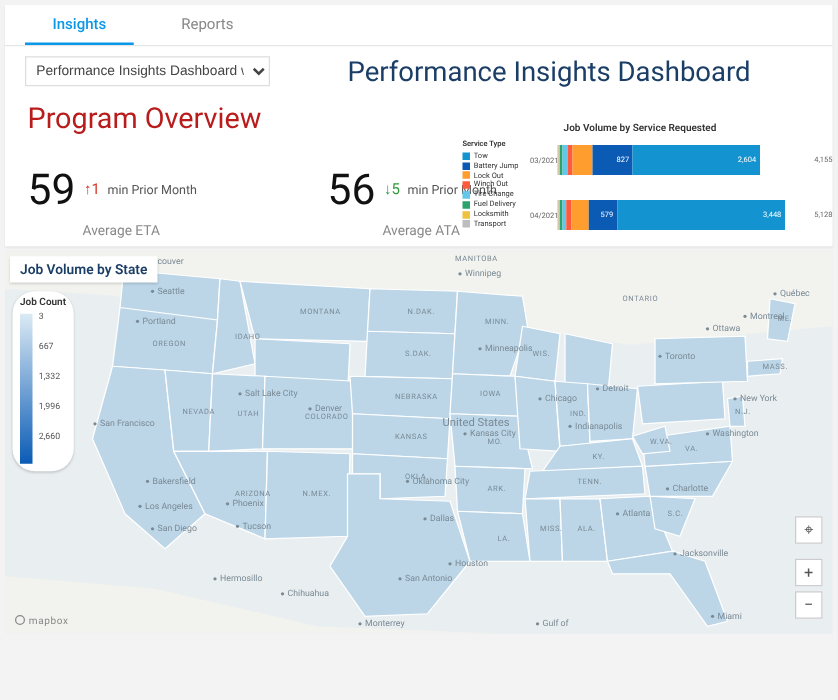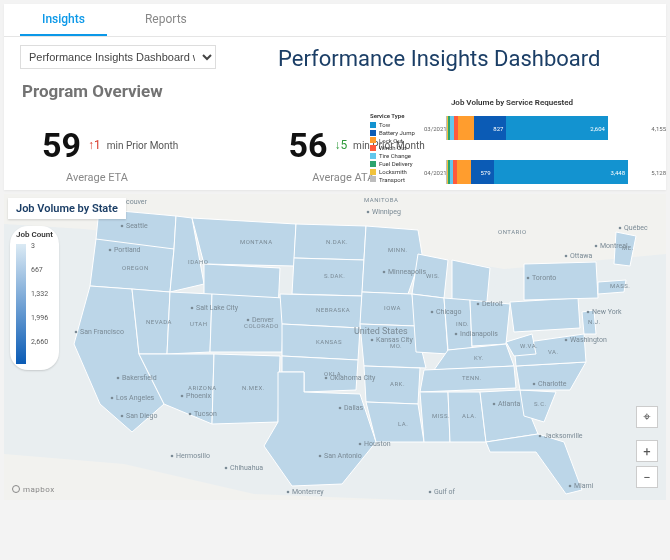--- a/index.html
+++ b/index.html
@@ -5,24 +5,24 @@
   * { box-sizing: border-box; margin: 0; padding: 0; }
   body { font-family: -apple-system, "Segoe UI", Roboto, Arial, sans-serif; background: #f3f3f3; width: 670px; height: 560px; overflow: hidden; font-size: 12px; color: #333; }
   .top-card { background: #fff; margin: 4px 4px 0 4px; padding: 0 0 6px 0; box-shadow: 0 1px 2px rgba(0,0,0,0.06);}
   .tabs { display: flex; gap: 16px; border-bottom: 1px solid #e5e5e5; padding: 0 16px;}
   .tab { padding: 8px 22px; font-size: 12px; color: #888; cursor: pointer; border-bottom: 2px solid transparent;}
   .tab.active { color: #0b98e8; border-bottom-color: #0b98e8; font-weight: 500;}
   .selector-row { padding: 8px 16px 2px 16px;}
   select { width: 196px; height: 24px; border: 1px solid #ddd; background: #fff; font-size: 11px; color: #444; padding: 2px 4px;}
   .dash-title { position: absolute; left: 278px; top: 46px; font-size: 22px; color: #1b3e66; font-weight: 400;}
   .overview { padding: 10px 18px 0 18px;}
-  .overview h2 { font-size: 17px; color: #737373; font-weight: 700;}
+  .overview h2 { font-size: 23px; color: #b91c1c; font-weight: 400;}
   .snapshot { font-size: 12px; color: #222; font-weight: 700; margin-top: 4px;}
   .metrics { display: flex; gap: 90px; margin-top: 24px;}
-  .metric-big { font-size: 34px; font-weight: 700; color: #111; display: inline-block; margin-left: 20px;}
+  .metric-big { font-size: 34px; font-weight: 400; color: #111; display: inline-block;}
   .delta { font-size: 12px; vertical-align: 8px; margin-left: 4px;}
   .delta.up { color: #d83a2b;}
   .delta.down { color: #2e9a3b;}
   .prior { font-size: 10px; color: #555; margin-left: 3px; text-align: center;}
   .metric-label { font-size: 11px; color: #888; margin-top: 6px; text-align: center; width: 150px;}
   .chart-block { position: absolute; left: 370px; top: 98px; width: 284px;}
   .chart-title { font-size: 8px; text-align: center; color: #333; font-weight: 600;}
   .legend { position: absolute; left: 0; top: 14px; font-size: 6px; color: #333;}
   .legend-title { font-weight: 600; margin-bottom: 2px;}
   .legend-row { display:flex; align-items:center; gap:3px; line-height: 1.3;}

